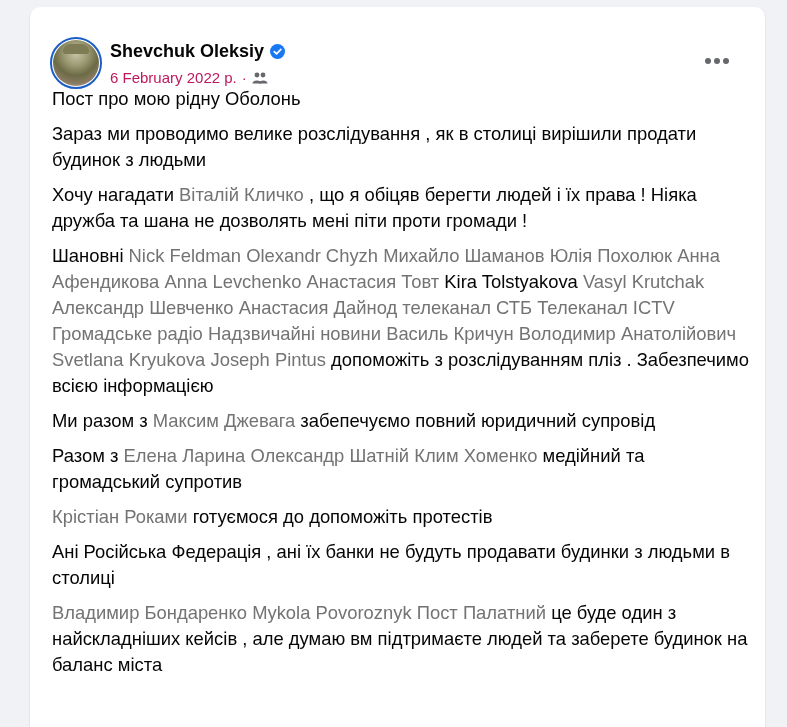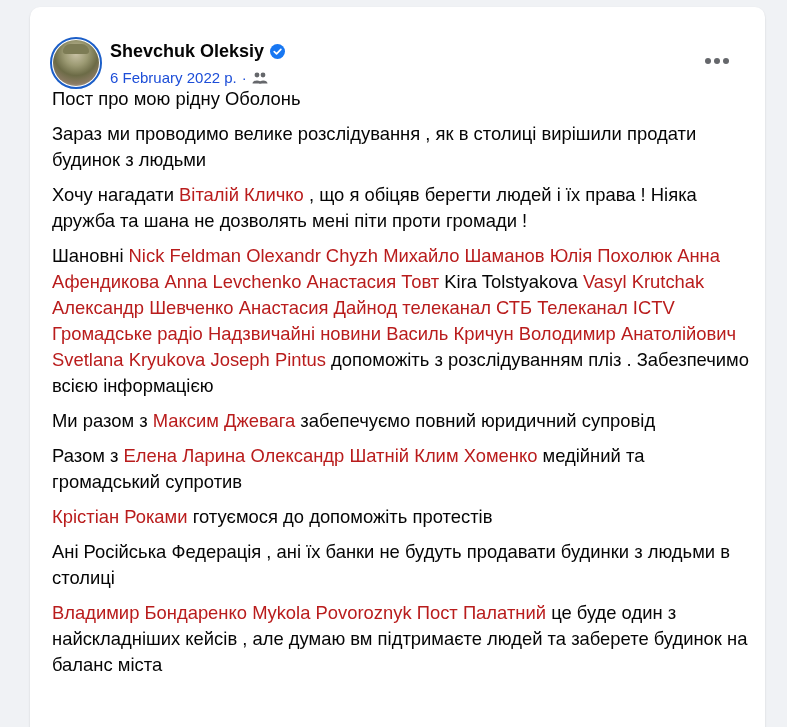--- a/index.html
+++ b/index.html
@@ -32,36 +32,36 @@
   }
   .avatar-inner::after {
     content: ""; position: absolute; left: 10px; top: 4px; width: 26px; height: 10px;
     background: #7d7c55; border-radius: 8px 8px 3px 3px;
   }
   .name-row { position: absolute; left: 60px; top: 4px; display: flex; align-items: center; }
   .author-name { font-size: 18px; font-weight: bold; color: #050505; }
   .verified {
     display: inline-block; width: 15px; height: 15px; margin-left: 6px;
   }
-  .meta-row { position: absolute; left: 60px; top: 32px; display: flex; align-items: center; font-size: 15px; color: #1d4ed8; }
+  .meta-row { position: absolute; left: 60px; top: 32px; display: flex; align-items: center; font-size: 15px; color: #be185d; }
   .meta-row .dot { margin: 0 5px; }
   .audience { display: inline-block; width: 16px; height: 12px; }
   .more-btn {
     position: absolute; right: 14px; top: 14px;
     width: 36px; height: 20px; display: flex; align-items: center; justify-content: center; gap: 3px;
     cursor: pointer;
   }
   .more-btn span { width: 6px; height: 6px; border-radius: 50%; background: #65676b; display: inline-block; }
   .body {
     position: absolute; left: 18px; top: 79px; right: 12px;
     font-size: 18.4px; line-height: 26px;
     color: #050505;
   }
   .body p { margin: 0 0 9px 4px; }
-  .link { color: #b91c1c; cursor: pointer; text-decoration: none; }
+  .link { color: #737373; cursor: pointer; text-decoration: none; }
 </style>
 </head>
 <body>
 
 <div class="card">
   <div class="header">
     <div class="avatar">
       <div class="avatar-inner"></div>
     </div>
     <div class="name-row">

